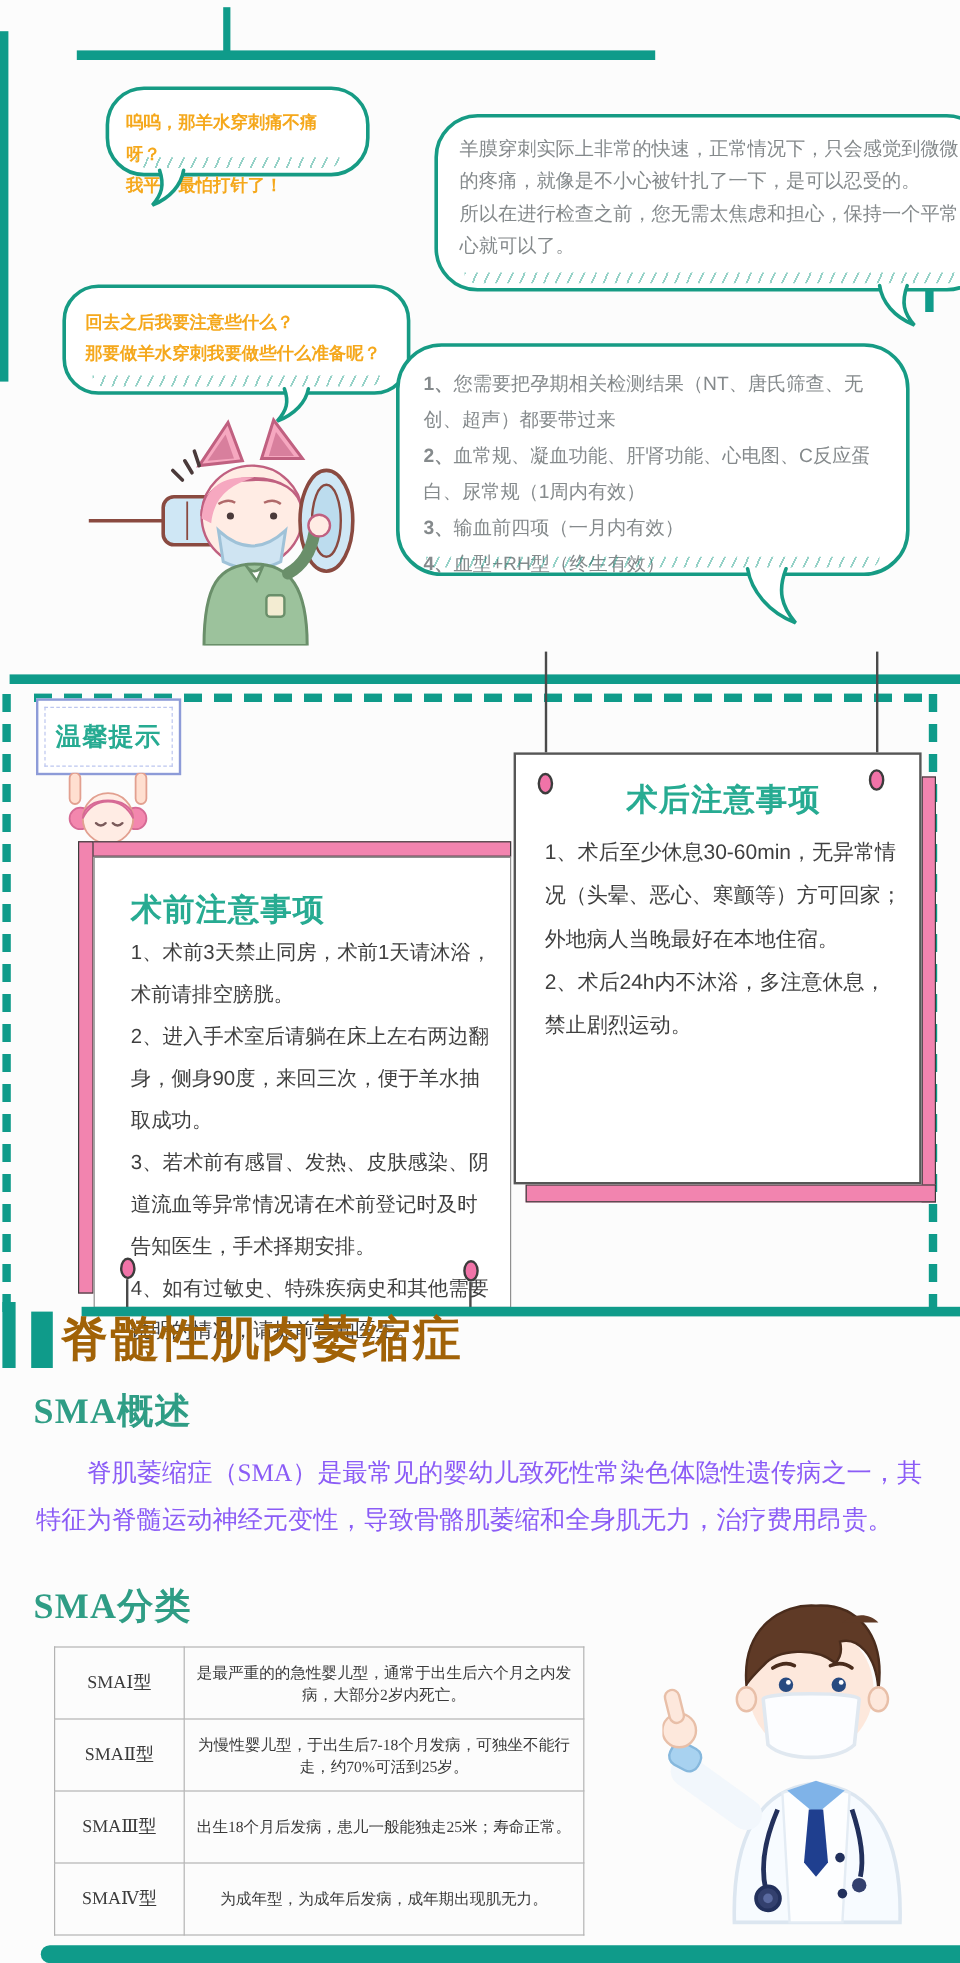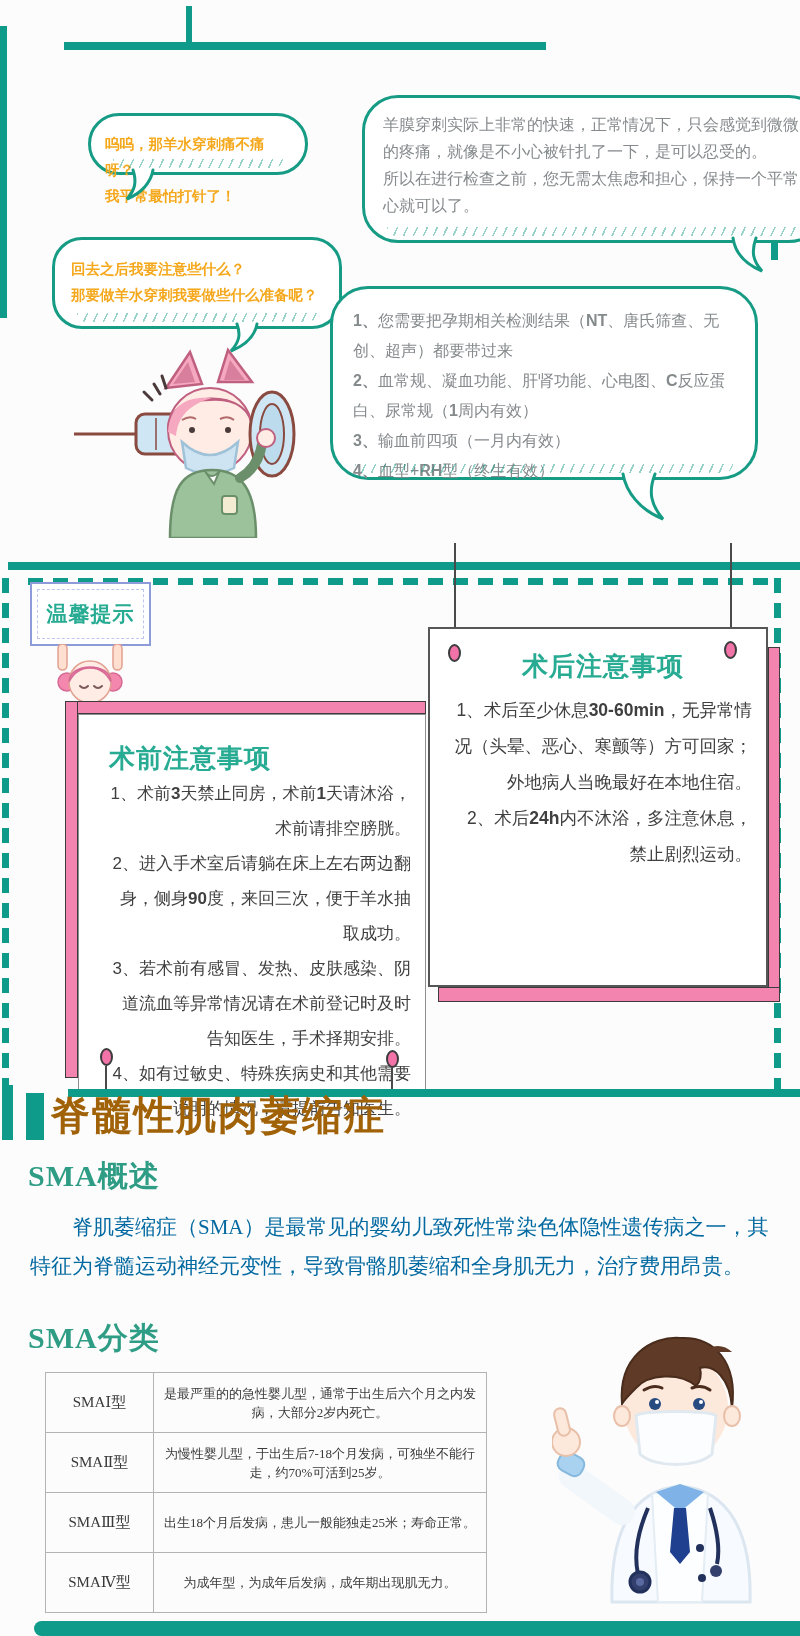--- a/index.html
+++ b/index.html
@@ -27,32 +27,32 @@
   
   .bubble{position:absolute;background:#fff;border:3px solid var(--teal);}
   .bubble::after{content:"";position:absolute;left:22px;right:22px;bottom:4px;height:9px;
     background:repeating-linear-gradient(115deg,rgba(22,155,132,.45) 0 1.5px,transparent 1.5px 9px);
     border-radius:0 0 14px 14px;}
   .tail{position:absolute;}
   .tail svg{overflow:visible;display:block;}
   .q-text{color:var(--orange);font-weight:bold;font-size:14.5px;line-height:26px;}
   .a-text{color:var(--bubble-gray);font-size:16px;line-height:27px;}
 
-  .bubble1{left:88px;top:72px;width:220px;height:62px;border-radius:32px;padding:15px 14px;margin-top:41px;}
+  .bubble1{left:88px;top:72px;width:220px;height:75px;border-radius:32px;padding:15px 14px;}
   .bubble1 .tail{left:36px;top:calc(100% - 2px);}
   .bubble2{left:362px;top:95px;width:463px;height:148px;border-radius:36px;padding:13px 18px;}
   .bubble2 .tail{right:60px;top:calc(100% - 2px);}
   .bubble3{left:52px;top:237px;width:290px;height:92px;border-radius:30px;padding:16px 16px;}
   .bubble3 .tail{left:176px;top:calc(100% - 2px);}
   .bubble4{left:330px;top:286px;width:428px;height:194px;border-radius:38px;padding:17px 20px;}
   .bubble4 .tail{left:282px;top:calc(100% - 3px);}
 
   .blist{color:var(--bubble-gray);font-size:16px;line-height:30px;}
   .blist .note-num{font-weight:bold;}
-  .blist b, .note-card b{font-weight:bold;}
+  .blist b, .note-card b{font-weight:normal;}
 
   
   .mid-top-bar{left:8px;top:562px;width:792px;height:8px;}
   .mid-bottom-bar{left:68px;top:1089px;width:732px;height:8px;}
   .dash-h{position:absolute;height:7px;background:repeating-linear-gradient(90deg,var(--teal-bar) 0 15px,transparent 15px 25px);}
   .dash-v{position:absolute;width:7px;background:repeating-linear-gradient(180deg,var(--teal-bar) 0 15px,transparent 15px 25px);}
   .dash-top{left:28px;top:578px;width:744px;}
   .dash-left{left:2px;top:578px;height:516px;}
   .dash-right{left:774px;top:578px;height:522px;}
 
@@ -69,21 +69,21 @@
   .pre-pink-left{left:65px;top:701px;width:13px;height:377px;}
   .pre-card{position:absolute;left:78px;top:714px;width:348px;height:376px;background:#fff;
     border:1px solid #8f8f8f;padding:26px 14px 0 30px;}
   .post-card{position:absolute;left:428px;top:627px;width:340px;height:360px;background:#fff;
     border:2px solid #565656;padding:20px 14px 0 24px;}
   .post-pink-right{left:768px;top:647px;width:12px;height:355px;}
   .post-pink-bottom{left:438px;top:987px;width:342px;height:15px;}
 
   .note-title{color:var(--teal-text);font-weight:bold;font-size:26px;letter-spacing:1px;}
   .post-card .note-title{text-align:center;margin-bottom:8px;}
-  .note-body{color:var(--ink);font-size:17px;line-height:35px;text-align:right;}
+  .note-body{color:var(--ink);font-size:17px;line-height:35px;}
   .post-card .note-body{font-size:17.5px;line-height:36px;}
 
   .thread{position:absolute;width:2px;background:#4a4a4a;}
   .pin{position:absolute;width:13px;height:18px;border-radius:50%;background:#f173a8;border:2px solid #3c3c3c;}
   .thr-r1{left:454px;top:543px;height:104px;}
   .thr-r2{left:730px;top:543px;height:101px;}
   .pin-r1{left:448px;top:644px;}
   .pin-r2{left:724px;top:641px;}
   .pin-l1{left:100px;top:1048px;}
   .pin-l2{left:386px;top:1050px;}
@@ -91,21 +91,21 @@
   .thr-l2{left:391px;top:1068px;height:23px;}
 
   
   .title-bar-a{left:2px;top:1085px;width:11px;height:55px;}
   .title-bar-b{left:26px;top:1093px;width:18px;height:47px;}
   .main-title{position:absolute;left:50px;top:1088px;font-size:40px;font-weight:800;color:#a16207;letter-spacing:2px;}
   .serif{font-family:"Liberation Serif","DejaVu Serif",serif;}
   .sma-h{position:absolute;left:28px;color:#2f9d85;font-size:30px;font-weight:600;letter-spacing:1px;}
   .sma-h1{top:1156px;}
   .sma-h2{top:1318px;}
-  .sma-p{position:absolute;left:30px;top:1208px;width:748px;color:#0369a1;font-size:21px;line-height:39px;text-indent:2em;}
+  .sma-p{position:absolute;left:30px;top:1208px;width:748px;color:#8b5cf6;font-size:21px;line-height:39px;text-indent:2em;}
   .sma-table{position:absolute;left:45px;top:1372px;width:442px;border-collapse:collapse;}
   .sma-table td{border:1px solid #b3b3b3;height:60px;text-align:center;vertical-align:middle;color:#3a3a3a;}
   .sma-table td.t-type{width:108px;font-size:15px;}
   .sma-table td.t-desc{font-size:13px;line-height:19px;padding:4px 10px;}
 
   .footer-bar{left:34px;top:1621px;width:766px;height:15px;border-radius:8px 0 0 8px;}
 </style>
 </head>
 <body>
 

